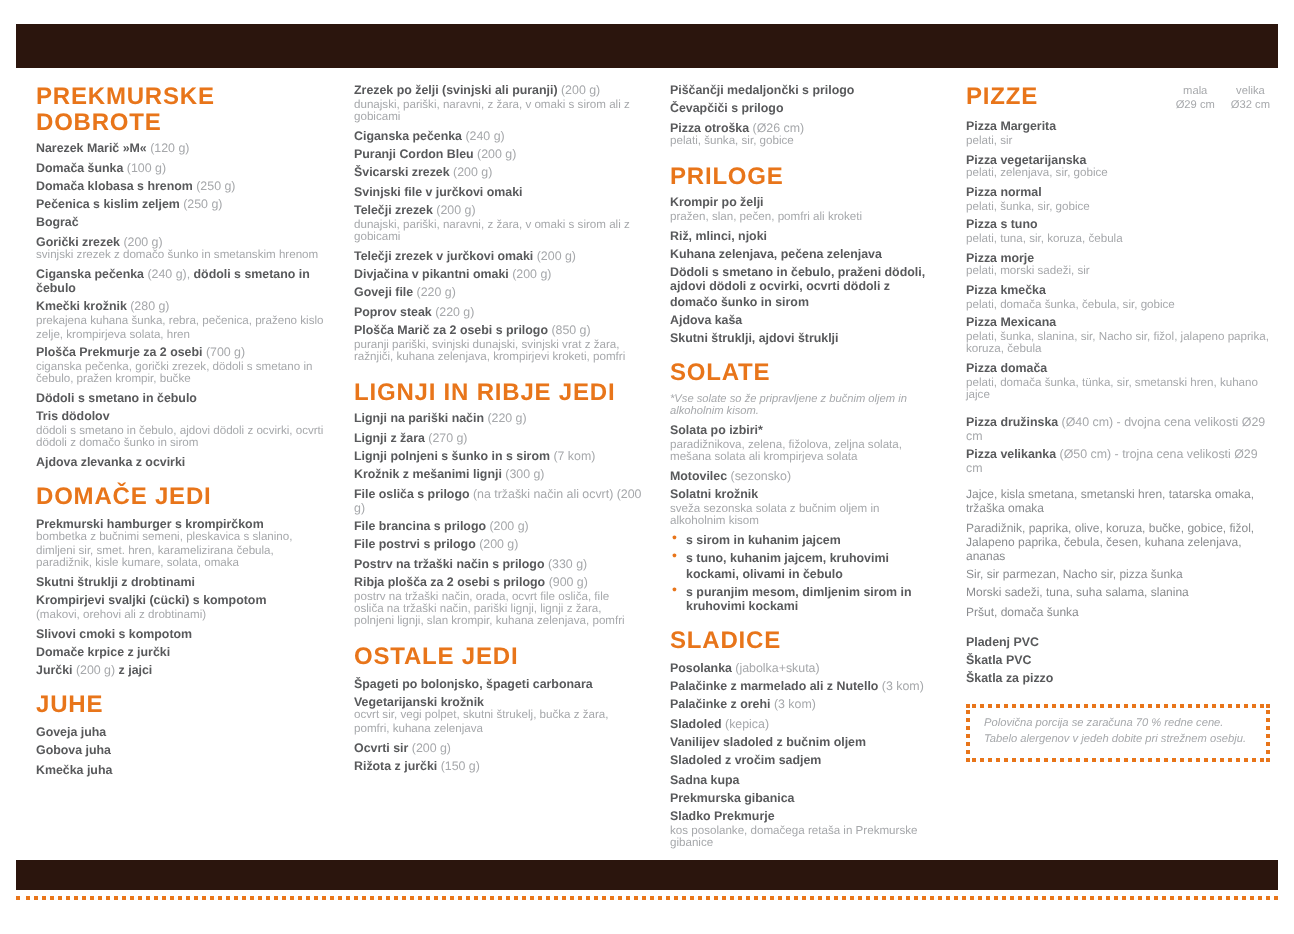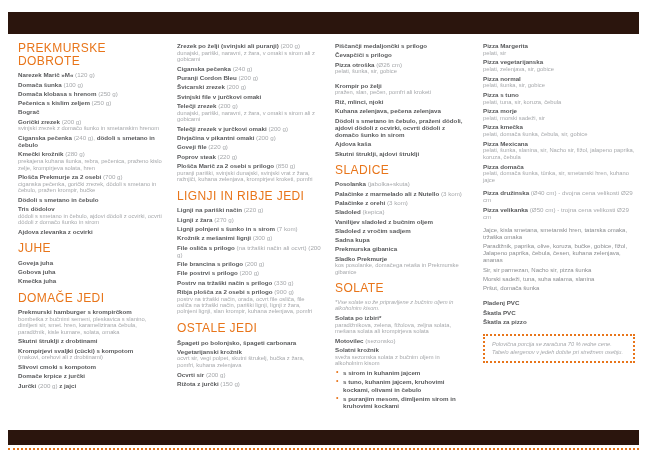--- a/index.html
+++ b/index.html
@@ -14,21 +14,21 @@
   .bottom-accent{position:absolute;left:8px;right:8px;top:448px;height:0;border-top:2px dotted #e8751a;}
   .menu{
     position:absolute;left:18px;top:42px;right:12px;bottom:20px;
     display:grid;grid-template-columns:145px 144px 134px 152px;column-gap:14px;
     align-items:start;overflow:hidden;
   }
   .column{min-width:0;}
   .section{margin:0 0 7px 0;}
   .section-head{display:flex;justify-content:space-between;align-items:flex-start;margin:0 0 4px 0;}
   .section-title{
-    margin:0;font-size:12px;line-height:1.05;font-weight:normal;color:#e8751a;
+    margin:0;font-size:12px;line-height:1.05;font-weight:bold;color:#e8751a;
     text-transform:uppercase;letter-spacing:.4px;font-stretch:condensed;
   }
   .sizes{display:flex;gap:8px;flex:none;padding-top:1px;}
   .size-pair{display:flex;flex-direction:column;align-items:center;}
   .size-label,.size-value{font-size:5.6px;line-height:1.2;color:#a6a8ab;}
   .section-note{font-size:5.6px;font-style:italic;color:#a6a8ab;margin:0 0 2.5px 0;line-height:1.15;}
   .item{margin:0 0 2.2px 0;}
   .item.gap{margin-top:6px;}
   .item-line{font-size:6.2px;line-height:1.15;color:#58595b;font-weight:bold;}
   .item .weight{font-weight:normal;color:#a6a8ab;}
@@ -88,34 +88,20 @@
         <div class="item">
           <div class="item-line"><span class="name">Tris dödolov</span></div>
           <div class="desc">dödoli s smetano in čebulo, ajdovi dödoli z ocvirki, ocvrti dödoli z domačo šunko in sirom</div>
         </div>
         <div class="item">
           <div class="item-line"><span class="name">Ajdova zlevanka z ocvirki</span></div>
         </div>
       </section>
       <section class="section">
         <div class="section-head">
-          <h2 class="section-title">JUHE</h2>
-        </div>
-        <div class="item">
-          <div class="item-line"><span class="name">Goveja juha</span></div>
-        </div>
-        <div class="item">
-          <div class="item-line"><span class="name">Gobova juha</span></div>
-        </div>
-        <div class="item">
-          <div class="item-line"><span class="name">Kmečka juha</span></div>
-        </div>
-      </section>
-      <section class="section">
-        <div class="section-head">
           <h2 class="section-title">DOMAČE JEDI</h2>
         </div>
         <div class="item">
           <div class="item-line"><span class="name">Prekmurski hamburger s krompirčkom</span></div>
           <div class="desc">bombetka z bučnimi semeni, pleskavica s slanino, dimljeni sir, smet. hren, karamelizirana čebula, paradižnik, kisle kumare, solata, omaka</div>
         </div>
         <div class="item">
           <div class="item-line"><span class="name">Skutni štruklji z drobtinami</span></div>
         </div>
         <div class="item">
@@ -125,20 +111,34 @@
         <div class="item">
           <div class="item-line"><span class="name">Slivovi cmoki s kompotom</span></div>
         </div>
         <div class="item">
           <div class="item-line"><span class="name">Domače krpice z jurčki</span></div>
         </div>
         <div class="item">
           <div class="item-line"><span class="name">Jurčki</span><span class="weight"> (200 g)</span><span class="name2"> z jajci</span></div>
         </div>
       </section>
+      <section class="section">
+        <div class="section-head">
+          <h2 class="section-title">JUHE</h2>
+        </div>
+        <div class="item">
+          <div class="item-line"><span class="name">Goveja juha</span></div>
+        </div>
+        <div class="item">
+          <div class="item-line"><span class="name">Gobova juha</span></div>
+        </div>
+        <div class="item">
+          <div class="item-line"><span class="name">Kmečka juha</span></div>
+        </div>
+      </section>
     </div>
     <div class="column">
       <section class="section">
         <div class="item">
           <div class="item-line"><span class="name">Zrezek po želji (svinjski ali puranji)</span><span class="weight"> (200 g)</span></div>
           <div class="desc">dunajski, pariški, naravni, z žara, v omaki s sirom ali z gobicami</div>
         </div>
         <div class="item">
           <div class="item-line"><span class="name">Ciganska pečenka</span><span class="weight"> (240 g)</span></div>
         </div>
@@ -231,20 +231,23 @@
         </div>
         <div class="item">
           <div class="item-line"><span class="name">Čevapčiči s prilogo</span></div>
         </div>
         <div class="item">
           <div class="item-line"><span class="name">Pizza otroška</span><span class="weight"> (Ø26 cm)</span></div>
           <div class="desc">pelati, šunka, sir, gobice</div>
         </div>
       </section>
       <section class="section">
+        <div class="section-head">
+          <h2 class="section-title">PRILOGE</h2>
+        </div>
         <div class="item">
           <div class="item-line"><span class="name">Krompir po želji</span></div>
           <div class="desc">pražen, slan, pečen, pomfri ali kroketi</div>
         </div>
         <div class="item">
           <div class="item-line"><span class="name">Riž, mlinci, njoki</span></div>
         </div>
         <div class="item">
           <div class="item-line"><span class="name">Kuhana zelenjava, pečena zelenjava</span></div>
         </div>
@@ -253,20 +256,46 @@
         </div>
         <div class="item">
           <div class="item-line"><span class="name">Ajdova kaša</span></div>
         </div>
         <div class="item">
           <div class="item-line"><span class="name">Skutni štruklji, ajdovi štruklji</span></div>
         </div>
       </section>
       <section class="section">
         <div class="section-head">
+          <h2 class="section-title">SOLATE</h2>
+        </div>
+        <div class="section-note">*Vse solate so že pripravljene z bučnim oljem in alkoholnim kisom.</div>
+        <div class="item">
+          <div class="item-line"><span class="name">Solata po izbiri*</span></div>
+          <div class="desc">paradižnikova, zelena, fižolova, zeljna solata, mešana solata ali krompirjeva solata</div>
+        </div>
+        <div class="item">
+          <div class="item-line"><span class="name">Motovilec</span><span class="weight"> (sezonsko)</span></div>
+        </div>
+        <div class="item">
+          <div class="item-line"><span class="name">Solatni krožnik</span></div>
+          <div class="desc">sveža sezonska solata z bučnim oljem in alkoholnim kisom</div>
+        </div>
+        <div class="item bullet">
+          <div class="item-line"><span class="name">s sirom in kuhanim jajcem</span></div>
+        </div>
+        <div class="item bullet">
+          <div class="item-line"><span class="name">s tuno, kuhanim jajcem, kruhovimi kockami, olivami in čebulo</span></div>
+        </div>
+        <div class="item bullet">
+          <div class="item-line"><span class="name">s puranjim mesom, dimljenim sirom in kruhovimi kockami</span></div>
+        </div>
+      </section>
+      <section class="section">
+        <div class="section-head">
           <h2 class="section-title">SLADICE</h2>
         </div>
         <div class="item">
           <div class="item-line"><span class="name">Posolanka</span><span class="weight"> (jabolka+skuta)</span></div>
         </div>
         <div class="item">
           <div class="item-line"><span class="name">Palačinke z marmelado ali z Nutello</span><span class="weight"> (3 kom)</span></div>
         </div>
         <div class="item">
           <div class="item-line"><span class="name">Palačinke z orehi</span><span class="weight"> (3 kom)</span></div>
@@ -284,49 +313,36 @@
           <div class="item-line"><span class="name">Sadna kupa</span></div>
         </div>
         <div class="item">
           <div class="item-line"><span class="name">Prekmurska gibanica</span></div>
         </div>
         <div class="item">
           <div class="item-line"><span class="name">Sladko Prekmurje</span></div>
           <div class="desc">kos posolanke, domačega retaša in Prekmurske gibanice</div>
         </div>
       </section>
-      <section class="section">
-        <div class="section-head">
-          <h2 class="section-title">SOLATE</h2>
-        </div>
-        <div class="section-note">*Vse solate so že pripravljene z bučnim oljem in alkoholnim kisom.</div>
-        <div class="item">
-          <div class="item-line"><span class="name">Solata po izbiri*</span></div>
-          <div class="desc">paradižnikova, zelena, fižolova, zeljna solata, mešana solata ali krompirjeva solata</div>
-        </div>
-        <div class="item">
-          <div class="item-line"><span class="name">Motovilec</span><span class="weight"> (sezonsko)</span></div>
-        </div>
-        <div class="item">
-          <div class="item-line"><span class="name">Solatni krožnik</span></div>
-          <div class="desc">sveža sezonska solata z bučnim oljem in alkoholnim kisom</div>
-        </div>
-        <div class="item bullet">
-          <div class="item-line"><span class="name">s sirom in kuhanim jajcem</span></div>
-        </div>
-        <div class="item bullet">
-          <div class="item-line"><span class="name">s tuno, kuhanim jajcem, kruhovimi kockami, olivami in čebulo</span></div>
-        </div>
-        <div class="item bullet">
-          <div class="item-line"><span class="name">s puranjim mesom, dimljenim sirom in kruhovimi kockami</span></div>
-        </div>
-      </section>
     </div>
     <div class="column">
       <section class="section">
+        <div class="section-head">
+          <h2 class="section-title">PIZZE</h2>
+          <div class="sizes">
+            <div class="size-pair">
+              <span class="size-label">mala</span>
+              <span class="size-value">Ø29 cm</span>
+            </div>
+            <div class="size-pair">
+              <span class="size-label">velika</span>
+              <span class="size-value">Ø32 cm</span>
+            </div>
+          </div>
+        </div>
         <div class="item">
           <div class="item-line"><span class="name">Pizza Margerita</span></div>
           <div class="desc">pelati, sir</div>
         </div>
         <div class="item">
           <div class="item-line"><span class="name">Pizza vegetarijanska</span></div>
           <div class="desc">pelati, zelenjava, sir, gobice</div>
         </div>
         <div class="item">
           <div class="item-line"><span class="name">Pizza normal</span></div>

